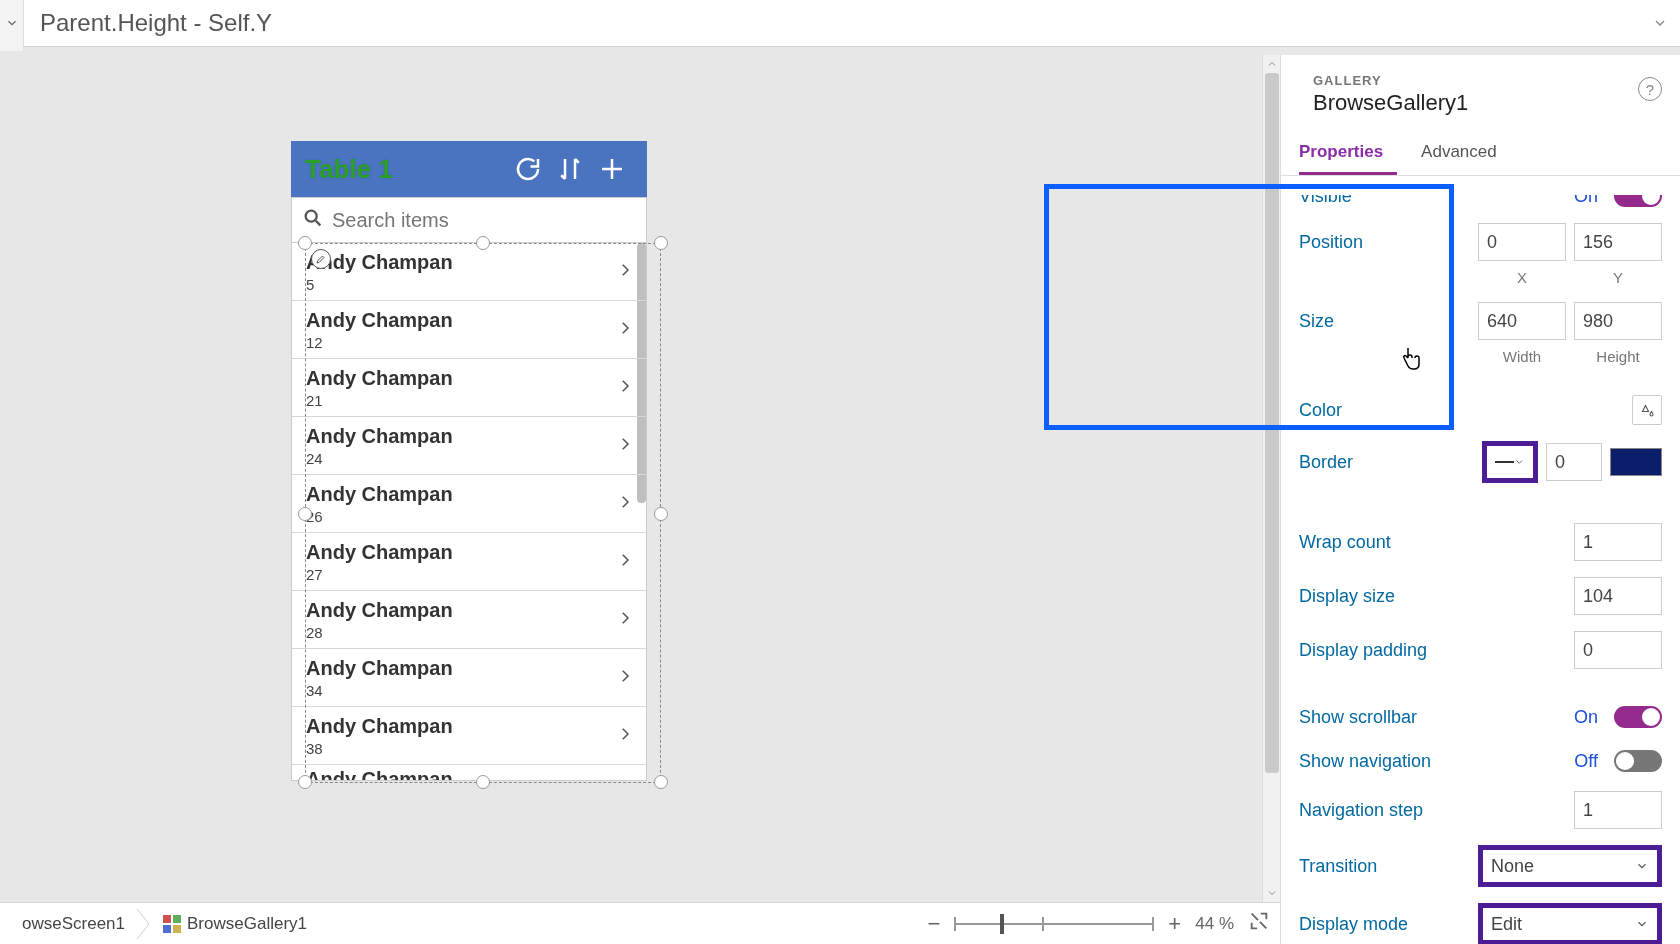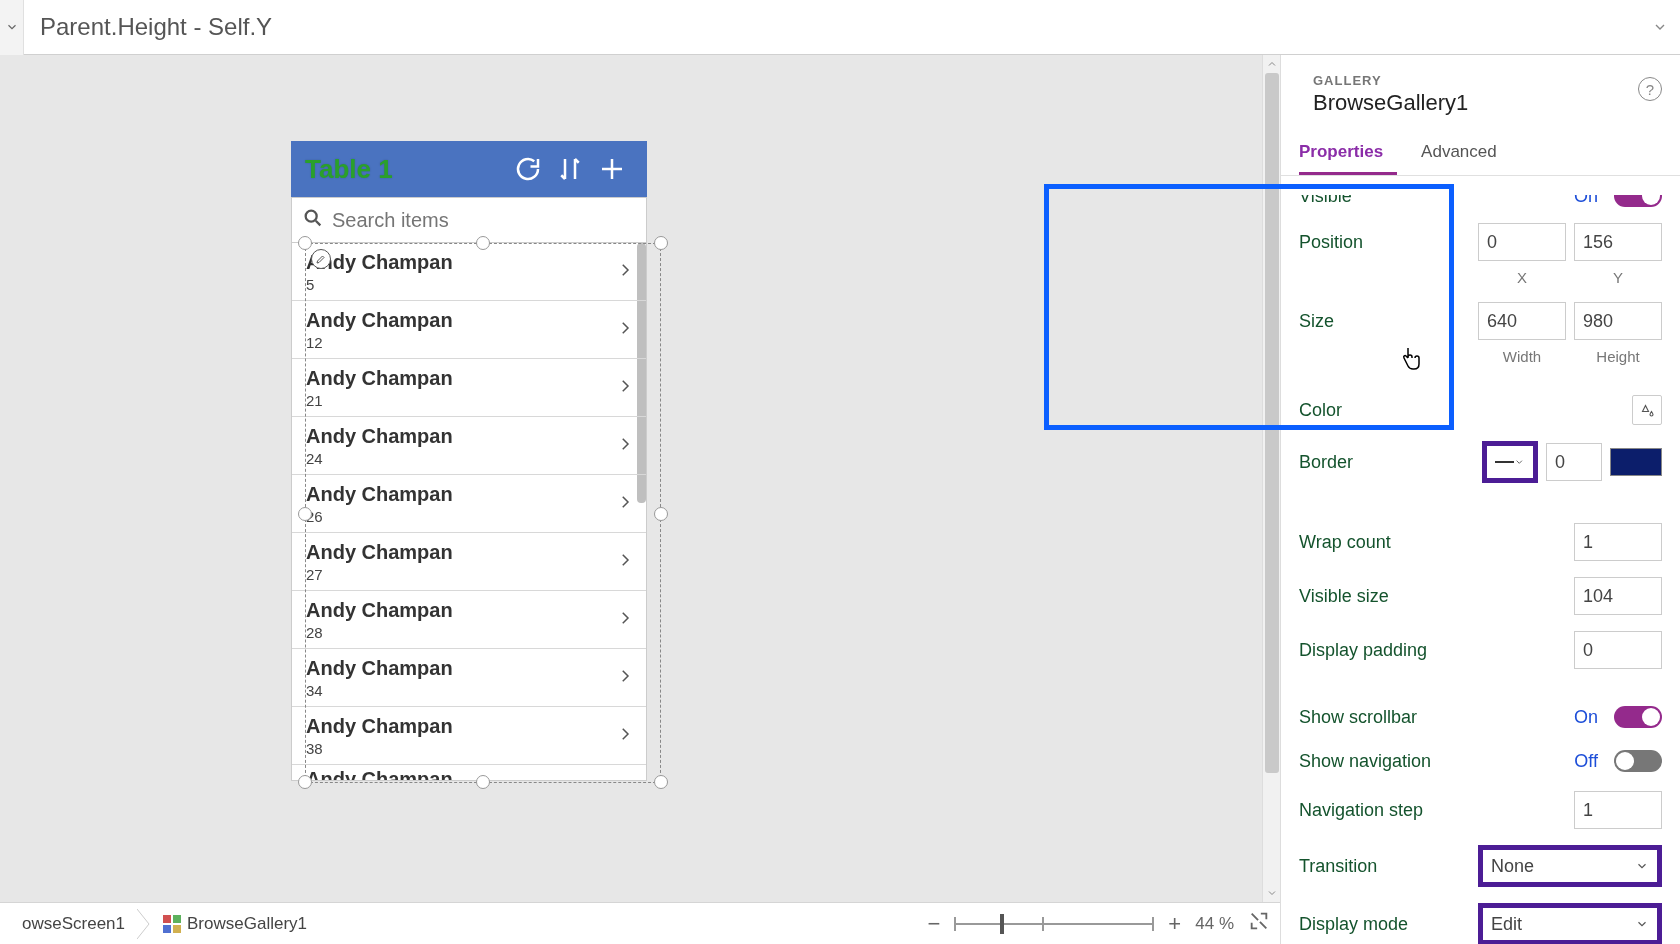--- a/index.html
+++ b/index.html
@@ -1,19 +1,19 @@
 <!DOCTYPE html>
 <html><head>
 <meta charset="utf-8">
 <style>
   * { box-sizing: border-box; margin: 0; padding: 0; font-family: "Segoe UI", Arial, sans-serif; }
   html, body { width: 1680px; height: 944px; overflow: hidden; background: #e7e7e7; }
 
   .formula-bar {
-    position: absolute; top: 0; left: 0; right: 0; height: 55px;
+    position: absolute; top: 0; left: 0; right: 0; height: 47px;
     background: #fff; border-bottom: 1px solid #d0d0d0;
     display: flex; align-items: center;
   }
   .formula-dd {
     width: 24px; height: 55px; background: #f3f3f3; display:flex; align-items:center; justify-content:center;
     border-right: 1px solid #e0e0e0; color:#666;
   }
   .formula-text {
     flex: 1; height: 100%; padding: 0 16px;
     font-family: Consolas, monospace; font-size: 24px; color: #555;
@@ -87,21 +87,21 @@
   .rp-head { padding:18px 18px 6px 32px; }
   .rp-kind { color:#767676; font-size:13px; font-weight:600; letter-spacing:1px; }
   .rp-name { font-size:22px; color:#222; margin-top:2px;}
   .rp-help { position:absolute; right:18px; top:22px; width:24px; height:24px; border:1.5px solid #888; border-radius:50%; color:#888; display:flex; align-items:center; justify-content:center; font-size:15px;}
   .rp-tabs { display:flex; border-bottom:1px solid #e0e0e0; padding:0 18px; margin-top:10px;}
   .rp-tab { padding:10px 14px 10px 0; margin-right:24px; font-size:17px; color:#555; }
   .rp-tab.active { color:#8b2da8; font-weight:700; border-bottom:3px solid #942a8c; }
   .rp-body { position:absolute; top:140px; left:0; right:0; bottom:0; overflow:hidden; }
 
   .prop-row { display:flex; align-items:center; padding:8px 18px; min-height:44px; }
-  .prop-row .lbl { flex:1; color:#14532d; }
+  .prop-row .lbl { flex:1; color:#0369a1; }
   .prop-row .ctrls { display:flex; gap:8px; align-items:center; }
   .prop-row .sublabels { display:flex; gap:8px; }
   .prop-row .sublabels span { width:88px; text-align:center; color:#777; font-size:15px; }
 
   .txt-in {
     width:88px; height:38px; border:1px solid #ccc; padding:4px 8px; font-size:18px; color:#444;
   }
   .sel-in {
     height:42px; border:5px solid #4c1d95; padding:4px 8px; font-size:18px; color:#444; background:#fff;
     display:flex; align-items:center; justify-content:space-between;
@@ -388,21 +388,21 @@
 
     <div style="height:24px;"></div>
 
     <div class="prop-row">
       <span class="lbl">Wrap count</span>
       <div class="ctrls">
           <input class="txt-in" value="1" style="">
         </div>
     </div>
     <div class="prop-row">
-      <span class="lbl">Visible size</span>
+      <span class="lbl">Display size</span>
       <div class="ctrls">
           <input class="txt-in" value="104" style="">
         </div>
     </div>
     <div class="prop-row">
       <span class="lbl">Display padding</span>
       <div class="ctrls">
           <input class="txt-in" value="0" style="">
         </div>
     </div>

